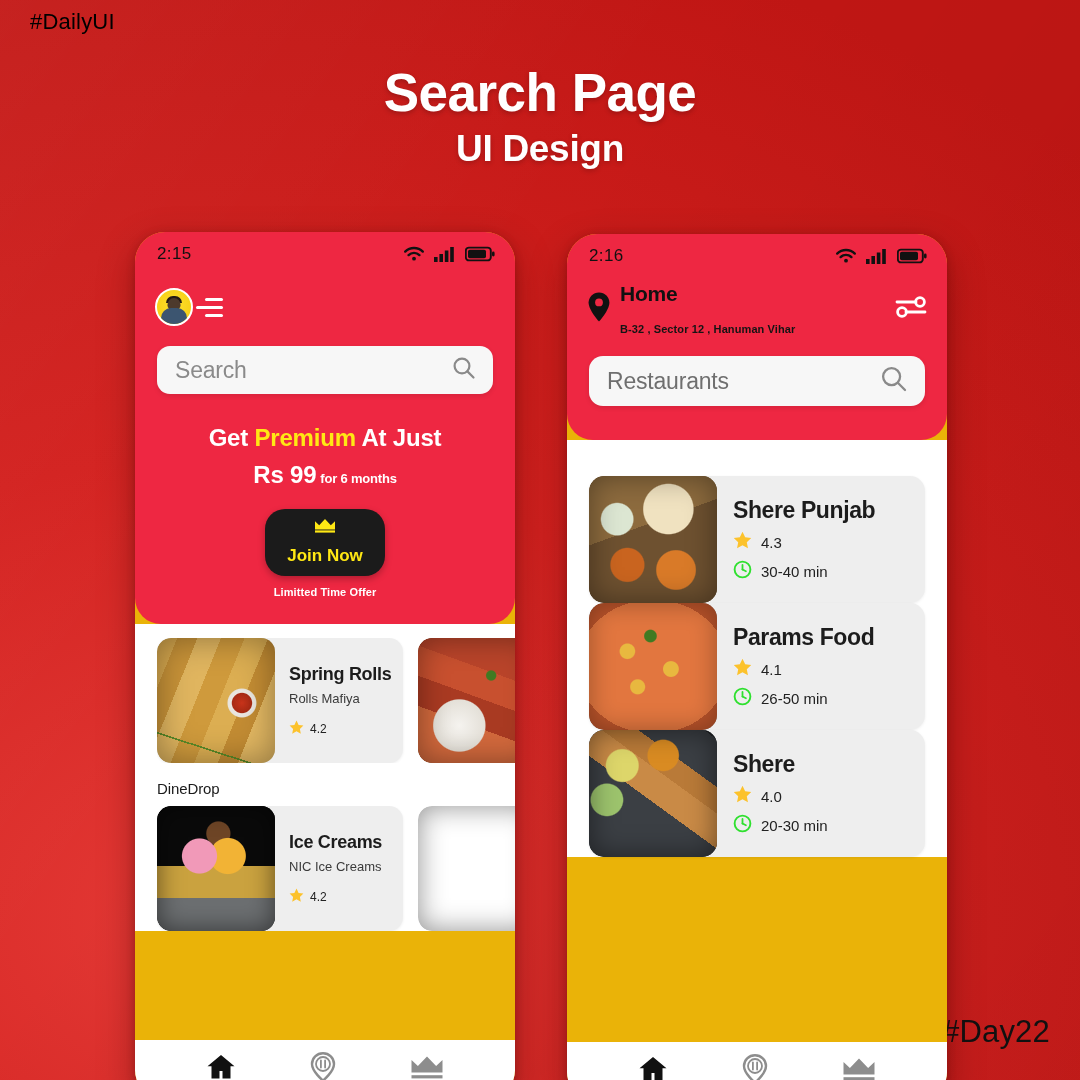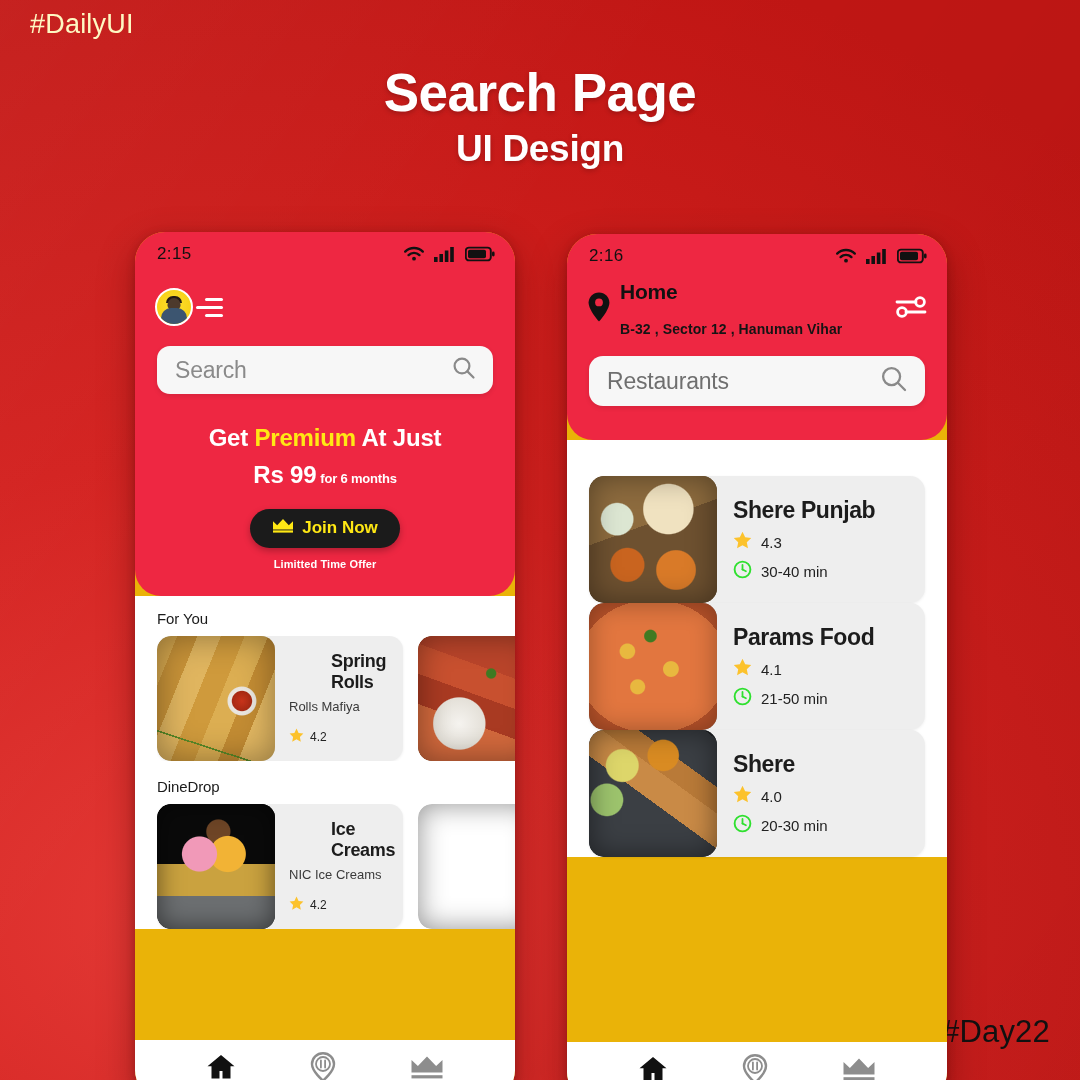--- a/index.html
+++ b/index.html
@@ -14,21 +14,21 @@
   }
   .poster-bg-sheen{
     position:absolute; inset:0;
     background:linear-gradient(125deg, rgba(255,255,255,.045) 0%, rgba(255,255,255,0) 38%, rgba(0,0,0,.06) 100%);
     pointer-events:none;
   }
 
   
   .tag-dailyui{
     position:absolute; left:30px; top:9px;
-    font-size:27px; color:#fef9c3; letter-spacing:.2px;
+    font-size:22px; color:#000000; letter-spacing:.2px;
   }
   .tag-day{
     position:absolute; right:30px; bottom:30px;
     font-size:31px; color:#111; letter-spacing:.2px;
   }
   .poster-title{
     position:absolute; top:62px; left:0; right:0; text-align:center;
     color:#fff; font-size:53px; font-weight:bold; letter-spacing:-.5px;
     text-shadow:0 2px 5px rgba(0,0,0,.22);
   }
@@ -87,21 +87,21 @@
   .hamburger i{ display:block; height:3px; border-radius:2px; background:#fff; }
   .hamburger i:nth-child(1){ width:18px; }
   .hamburger i:nth-child(2){ width:27px; }
   .hamburger i:nth-child(3){ width:18px; }
 
   
   .locbar{ height:62px; display:flex; align-items:center; padding:0 20px 0 20px; }
   .pin-icon{ flex:0 0 auto; margin-right:9px; }
   .loc-text{ flex:1; }
   .loc-name{ color:#111; font-size:21px; font-weight:bold; line-height:1.05; letter-spacing:-.2px;}
-  .loc-addr{ color:#141414; font-size:14px; font-weight:600; margin-top:18px; letter-spacing:.1px;}
+  .loc-addr{ color:#141414; font-size:11px; font-weight:600; margin-top:18px; letter-spacing:.1px;}
   .filter-icon{ flex:0 0 auto; cursor:pointer; }
 
   
   .searchwrap{ padding:8px 22px; }
   .searchbox{
     height:48px; background:#f7f7f7; border-radius:13px;
     display:flex; align-items:center; padding:0 16px 0 18px;
     box-shadow:0 2px 5px rgba(0,0,0,.10);
   }
   .searchbox.big{ height:50px; border-radius:14px; }
@@ -113,35 +113,36 @@
   .promo{ padding:22px 0 26px; text-align:center; }
   .promo-l1{ color:#fff; font-size:24px; font-weight:bold; letter-spacing:-.2px; }
   .promo-l1 .hl{ color:#ffe814; }
   .promo-l2{ margin-top:9px; color:#fff; font-size:24px; font-weight:bold; letter-spacing:-.2px;}
   .promo-l2 .small{ font-size:13px; font-weight:bold; margin-left:4px; }
   .joinbtn{
     margin:20px auto 0; display:inline-flex; align-items:center; gap:8px;
     background:#1b1b1b; color:#ffe814; padding:9px 22px 10px; border-radius:20px;
     font-size:17px; font-weight:bold; border:none; cursor:pointer;
     box-shadow:0 3px 7px rgba(0,0,0,.26);
+    flex-direction:column;
   }
   .promo-note{ margin-top:10px; color:#fff; font-size:11px; font-weight:bold; letter-spacing:.1px; }
 
   
   .content{ padding:14px 0 0 22px; background:#fff; }
   .sec-label{ font-size:15px; color:#1a1a1a; letter-spacing:-.1px; margin-bottom:9px; }
   .hrow{ display:flex; gap:15px; overflow:hidden; }
   .fcard{
     flex:0 0 auto; width:246px; height:125px; background:#eeeeee;
     border-radius:14px; display:flex; align-items:center; overflow:hidden;
     box-shadow:0 1px 3px rgba(0,0,0,.07);
   }
   .fcard .thumb{ width:118px; height:125px; flex:0 0 auto; border-radius:14px; overflow:hidden; }
   .fcard .finfo{ padding:0 0 0 14px; }
-  .fname{ font-size:18px; font-weight:bold; color:#1c1c1c; letter-spacing:-.3px;margin-left:42px; }
+  .fname{ font-size:18px; font-weight:bold; color:#1c1c1c; letter-spacing:-.3px; }
   .fdesc{ font-size:13px; color:#3a3a3a; margin-top:6px; }
   .frate{ display:flex; align-items:center; gap:6px; margin-top:14px; font-size:12px; color:#222; }
   .fcard.ghost{ background:transparent; box-shadow:none; width:120px; }
 
   
   .rlist{ background:#fff; padding:36px 22px 0; display:flex; flex-direction:column; }
   .rcard{
     height:127px; background:#eeeeee; border-radius:15px;
     display:flex; align-items:center; overflow:hidden;
     box-shadow:0 1px 3px rgba(0,0,0,.07);
@@ -307,21 +308,20 @@
               <rect x="1" y="12.4" width="20" height="2.2" fill="#ffe814"></rect>
             </svg>
         </span>
         <span>Join Now</span>
       </button>
       <div class="promo-note">Limitted Time Offer</div>
     </div>
   </div>
 
   <div class="content">
-    <div class="sec-label">For You</div>
     <div class="hrow">
       <div class="fcard">
         <div class="thumb">
             <div class="img-springrolls"></div>
           </div>
         <div class="finfo">
           <div class="fname">Spring Rolls</div>
           <div class="fdesc">Rolls Mafiya</div>
           <div class="frate">
             <span><svg width="15" height="15" viewBox="0 0 15 15">
@@ -488,21 +488,21 @@
                 <path d="M7.5 0.6l2.1 4.4 4.8.6-3.5 3.3.9 4.8-4.3-2.4-4.3 2.4.9-4.8L0.6 5.6l4.8-.6z" fill="#fcc22c"></path>
               </svg></span>
           <span>4.1</span>
         </div>
         <div class="rmeta">
           <span><svg width="19" height="19" viewBox="0 0 20 20">
                 <circle cx="10" cy="10" r="8.3" fill="none" stroke="#2fe02f" stroke-width="2"></circle>
                 <line x1="10" y1="10" x2="10" y2="5.2" stroke="#2fe02f" stroke-width="1.9" stroke-linecap="round"></line>
                 <line x1="10" y1="10" x2="13.6" y2="11.8" stroke="#2fe02f" stroke-width="1.9" stroke-linecap="round"></line>
               </svg></span>
-          <span>21-50 min</span>
+          <span>26-50 min</span>
         </div>
       </div>
     </div>
 
     <div class="rcard">
       <div class="thumb">
           <div class="img-dosa"></div>
         </div>
       <div class="rinfo">
         <div class="rname">Shere</div>

